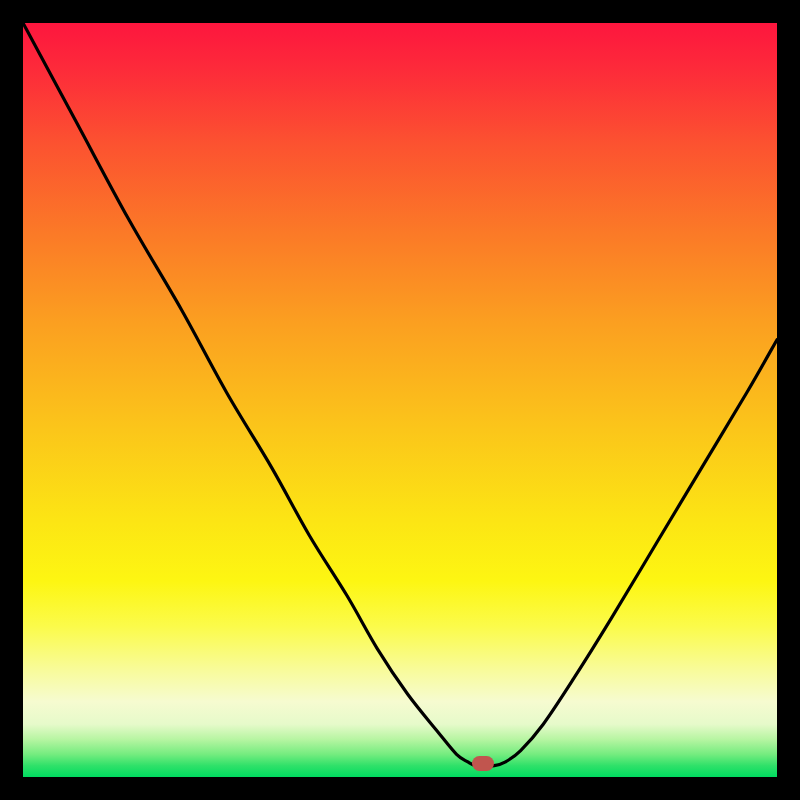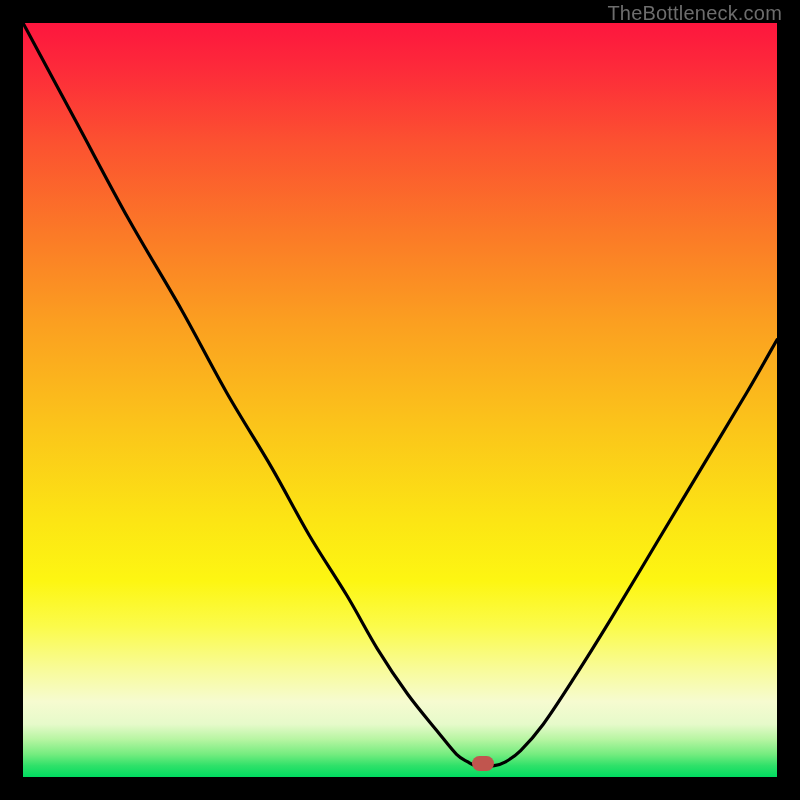--- a/index.html
+++ b/index.html
@@ -72,21 +72,20 @@
     background: #c1554e;
     border-radius: 8px;
     z-index: 10;
   }
 </style>
 </head>
 <body>
 
 <div class="frame">
 
-  <div class="watermark">TheBottleneck.com</div>
 
   <div class="plot-area">
 
     <div class="gradient-bg"></div>
 
     <svg class="curve" viewBox="0 0 754 754" preserveAspectRatio="none">
       <path fill="none" stroke="#000" stroke-width="3.2" stroke-linecap="round" stroke-linejoin="round" d="M 0.00 0.00 C 8.80 16.34, 35.19 65.35, 52.78 98.02 C 70.37 130.69, 87.97 164.62, 105.56 196.04 C 123.15 227.46, 142.00 257.62, 158.34 286.52 C 174.68 315.42, 188.50 343.07, 203.58 369.46 C 218.66 395.85, 235.00 420.98, 248.82 444.86 C 262.64 468.74, 273.95 491.36, 286.52 512.72 C 299.09 534.08, 312.91 554.19, 324.22 573.04 C 335.53 591.89, 344.33 609.48, 354.38 625.82 C 364.43 642.16, 374.49 657.24, 384.54 671.06 C 394.59 684.88, 406.53 698.71, 414.70 708.76 C 422.87 718.81, 428.52 726.35, 433.55 731.38 C 438.58 736.41, 441.72 737.03, 444.86 738.92 C 448.00 740.80, 449.89 742.06, 452.40 742.69 C 454.91 743.32, 456.80 742.69, 459.94 742.69 C 463.08 742.69, 467.48 743.32, 471.25 742.69 C 475.02 742.06, 478.16 741.43, 482.56 738.92 C 486.96 736.41, 491.36 733.89, 497.64 727.61 C 503.92 721.33, 511.46 713.16, 520.26 701.22 C 529.06 689.28, 539.11 673.57, 550.42 655.98 C 561.73 638.39, 574.30 618.28, 588.12 595.66 C 601.94 573.04, 618.28 545.39, 633.36 520.26 C 648.44 495.13, 663.52 469.99, 678.60 444.86 C 693.68 419.73, 711.27 390.82, 723.84 369.46 C 736.41 348.10, 748.97 325.48, 754.00 316.68"></path>
     </svg>
 
     <div class="marker" style="left: 449px; top: 732.5px; width: 22px; height: 15px;"></div>

